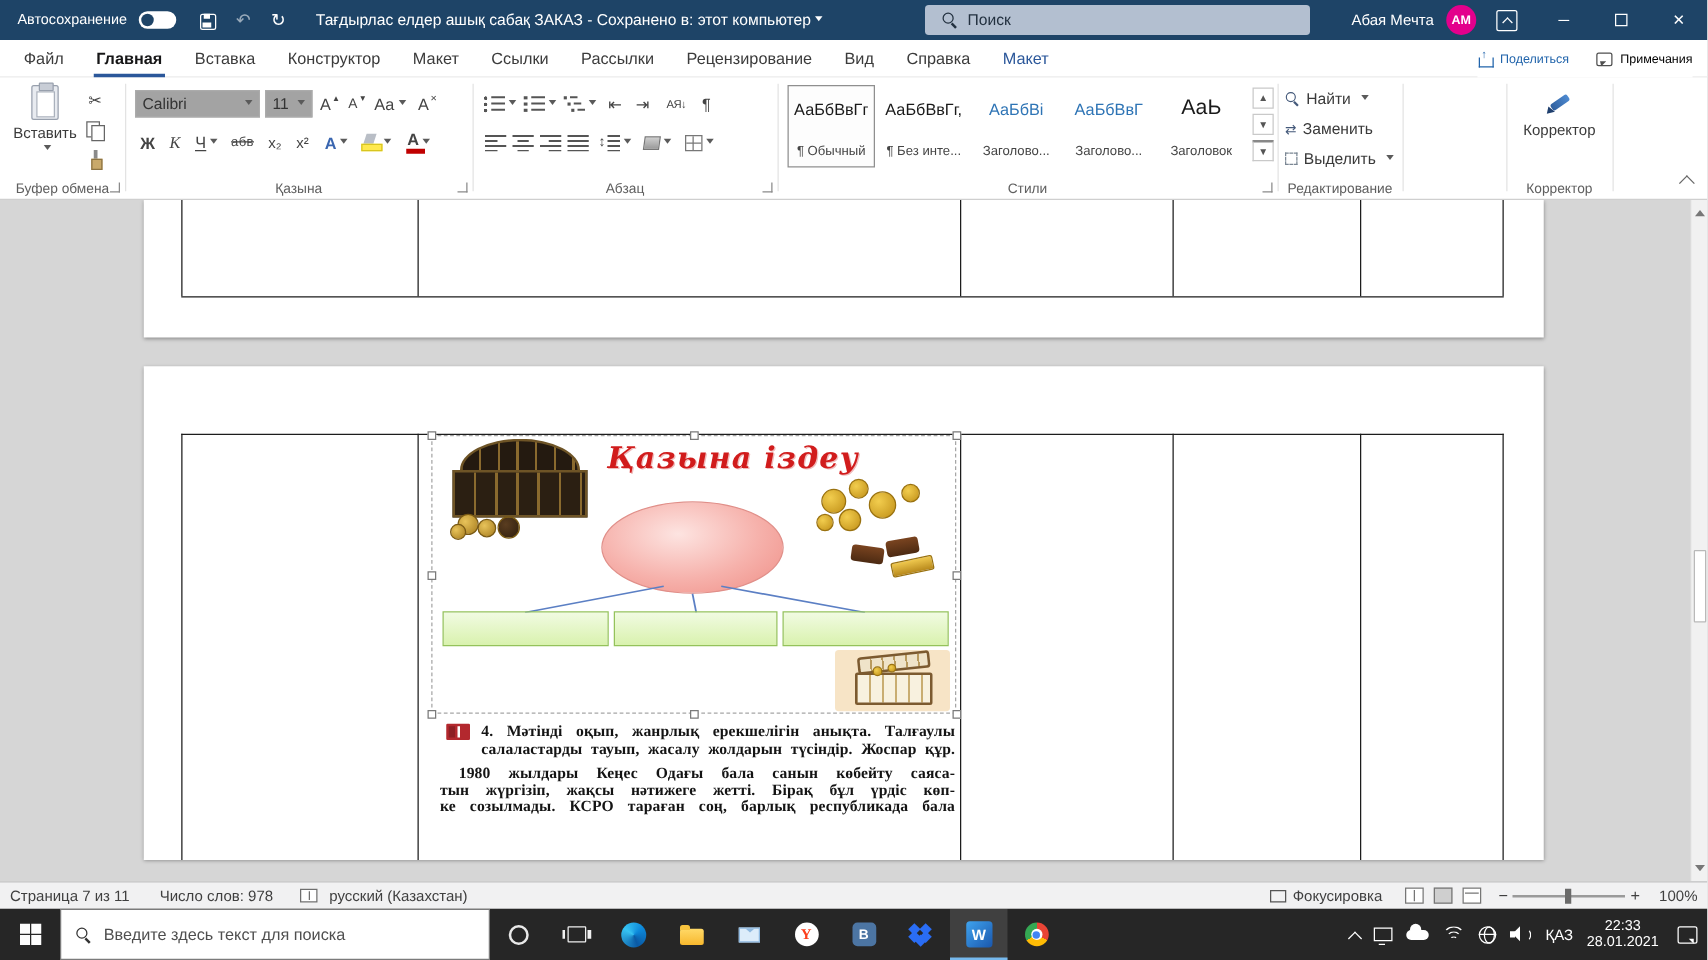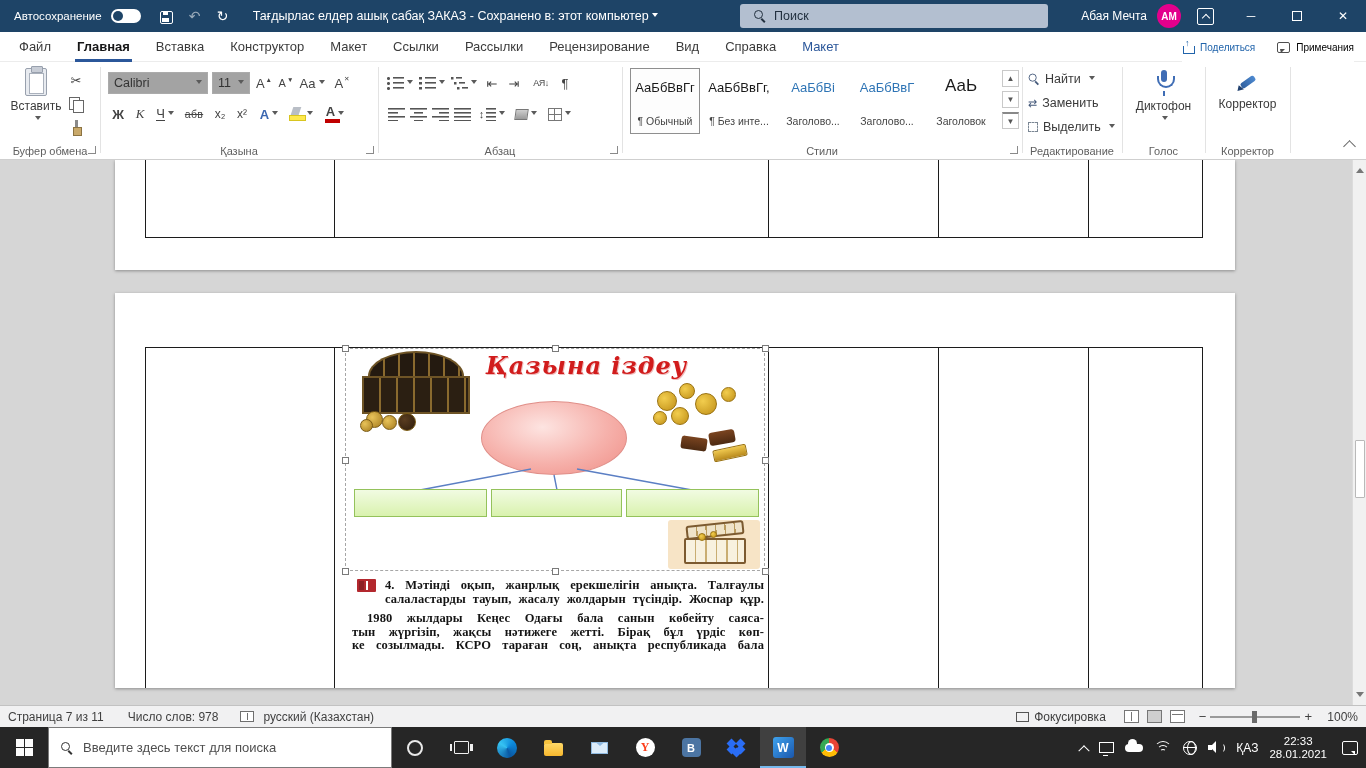--- a/index.html
+++ b/index.html
@@ -412,30 +412,20 @@
           <span>Заменить</span>
         </div>
       <div class="erow" style="top:58px">
           <i class="i-selic"></i>
           <span>Выделить</span>
           <i class="car"></i>
         </div>
       <div class="glabel">Редактирование</div>
     </div>
 
-    <div class="group" style="left:1122px;width:83px">
-      <div class="bigbtn" style="left:0;width:83px;top:8px">
-        <span class="mic">
-            <b></b>
-          </span>
-        <span>Диктофон</span>
-        <i class="car"></i>
-      </div>
-      <div class="glabel">Голос</div>
-    </div>
 
     <div class="group" style="left:1205px;width:85px">
       <div class="bigbtn" style="left:0;width:85px;top:8px">
         <span class="pen"></span>
         <span>Корректор</span>
       </div>
       <div class="glabel">Корректор</div>
     </div>
 
     <i class="collap"></i>
@@ -517,21 +507,21 @@
 
       <div class="tx">
         <div class="ex">
           <i class="book"></i>
           <div class="jl">4. Мәтінді оқып, жанрлық ерекшелігін анықта. Талғаулы</div>
           <div class="jl">салаластарды тауып, жасалу жолдарын түсіндір. Жоспар құр.</div>
         </div>
         <div>
           <div class="jl ind">1980 жылдары Кеңес Одағы бала санын көбейту саяса-</div>
           <div class="jl">тын жүргізіп, жақсы нәтижеге жетті. Бірақ бұл үрдіс көп-</div>
-          <div class="jl">ке созылмады. КСРО тараған соң, анықта республикада бала</div>
+          <div class="jl">ке созылмады. КСРО тараған соң, барлық республикада бала</div>
         </div>
       </div>
     </div>
 
     <div class="sb">
       <i class="tri-u"></i>
       <i class="tri-d"></i>
       <i class="sb-th"></i>
     </div>
   </div>

